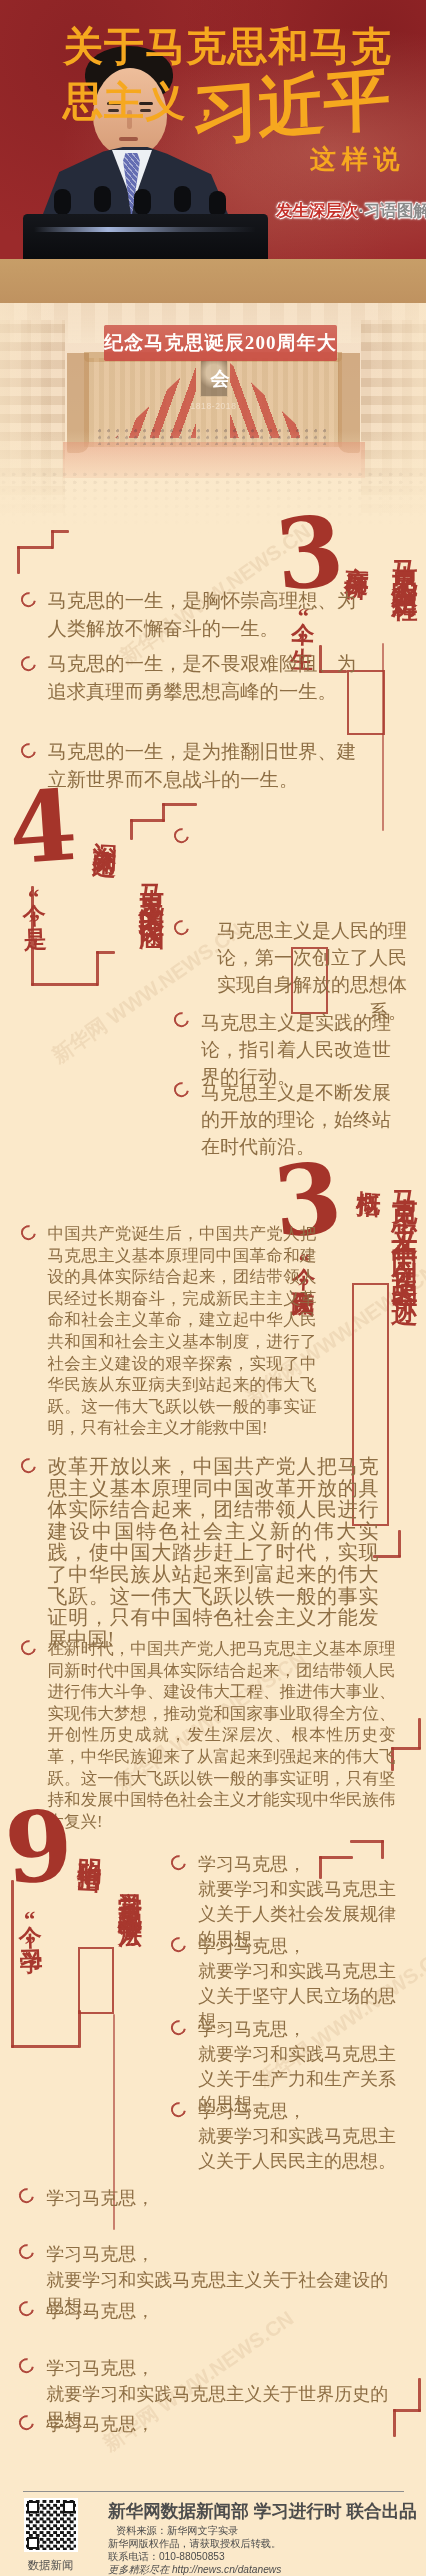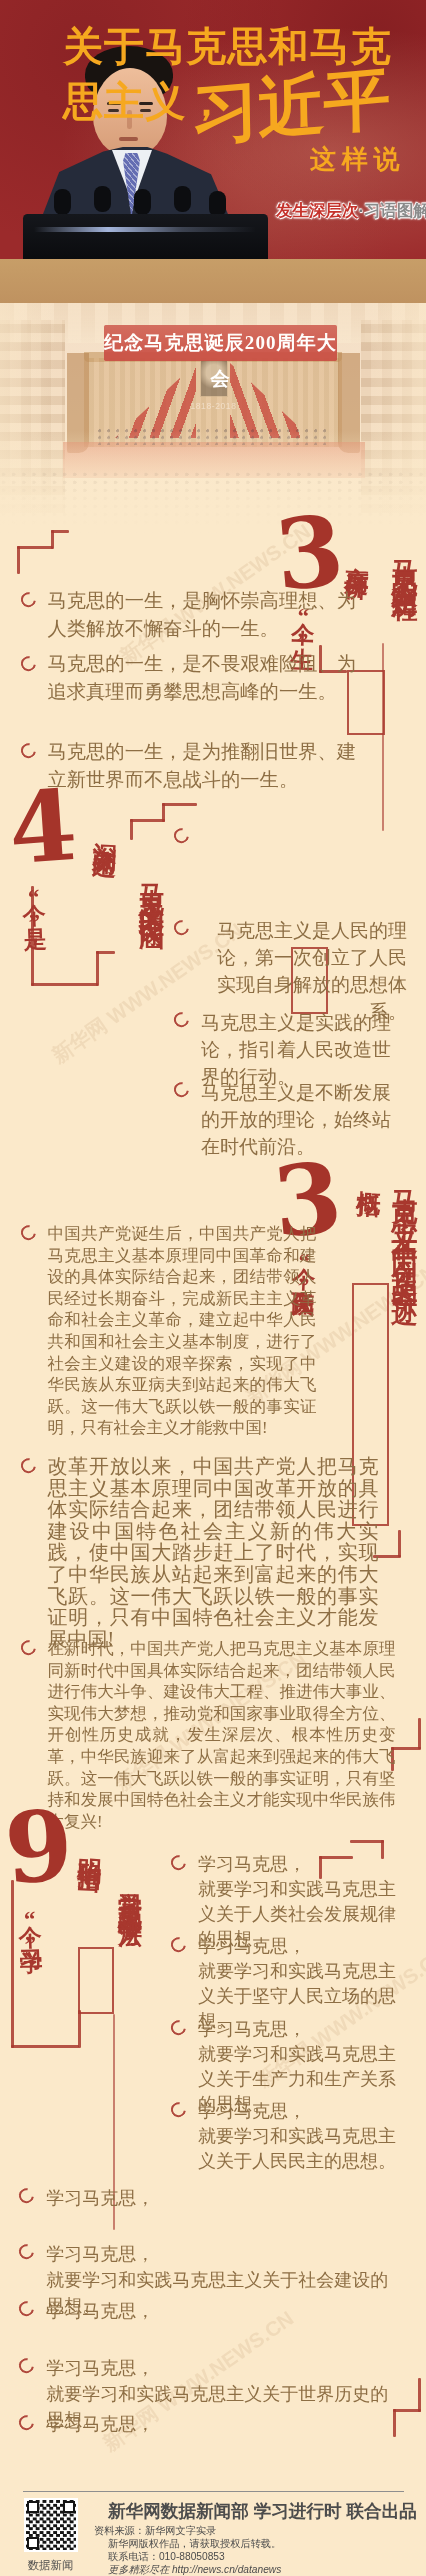--- a/index.html
+++ b/index.html
@@ -295,20 +295,20 @@
 
   <div>
     <div class="abs" style="left:23px;top:2491px;width:381px;height:1.1px;background:#8f8f8f;"></div>
     <div class="qr">
       <span class="finder" style="left:1.1px;top:1.1px;"></span>
       <span class="finder" style="right:1.1px;top:1.1px;"></span>
       <span class="finder" style="left:1.1px;bottom:1.1px;"></span>
     </div>
     <div class="abs fsans" style="left:23px;top:2558px;width:55px;text-align:center;font-size:11.4px;">数据新闻</div>
     <div class="abs fsans" style="left:108px;top:2499px;font-size:17.6px;font-weight:700;white-space:nowrap;">新华网数据新闻部 学习进行时 联合出品</div>
-    <div class="abs fsans" style="left:94px;top:2524px;font-size:10.2px;">资料来源：新华网文字实录</div>
+    <div class="abs fsans" style="left:116px;top:2524px;font-size:10.2px;">资料来源：新华网文字实录</div>
     <div class="abs fsans" style="left:108px;top:2537px;font-size:10.2px;">新华网版权作品，请获取授权后转载。</div>
     <div class="abs fsans" style="left:108px;top:2550px;font-size:10.2px;">联系电话：010-88050853</div>
     <div class="abs fsans" style="left:108px;top:2563px;font-size:10.2px;font-style:italic;">更多精彩尽在 http://news.cn/datanews</div>
   </div>
 
 </div>
 
 
 </body></html>

